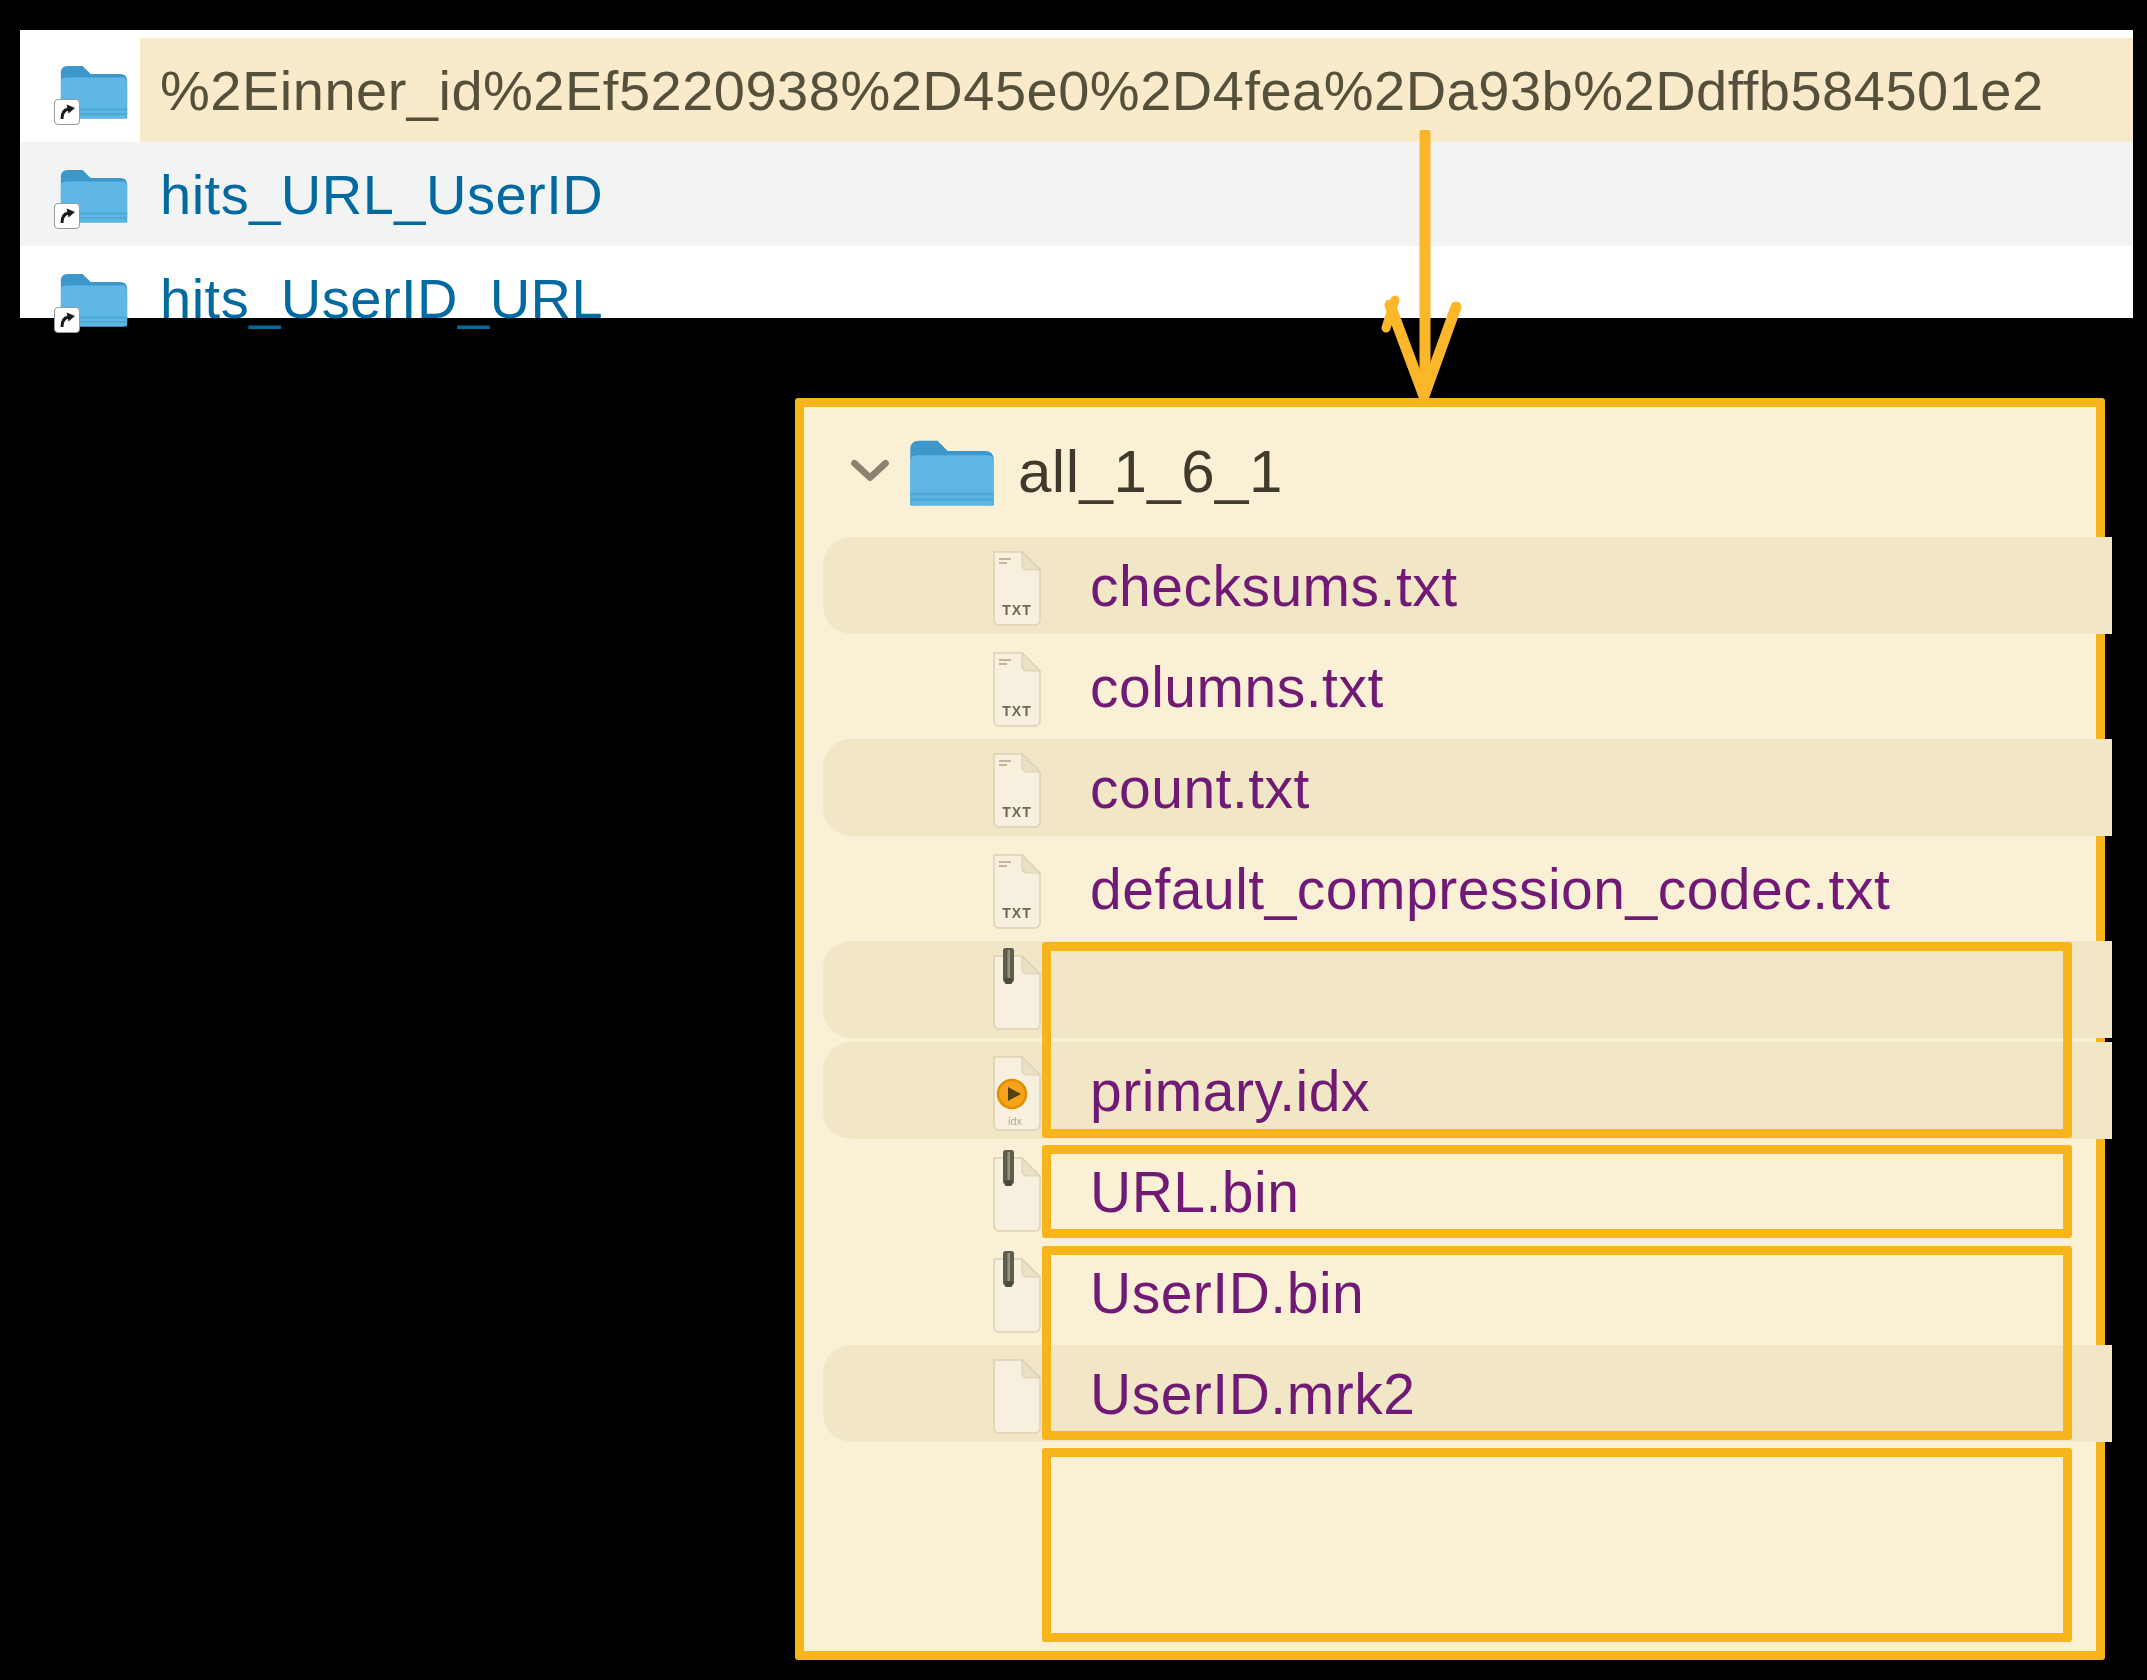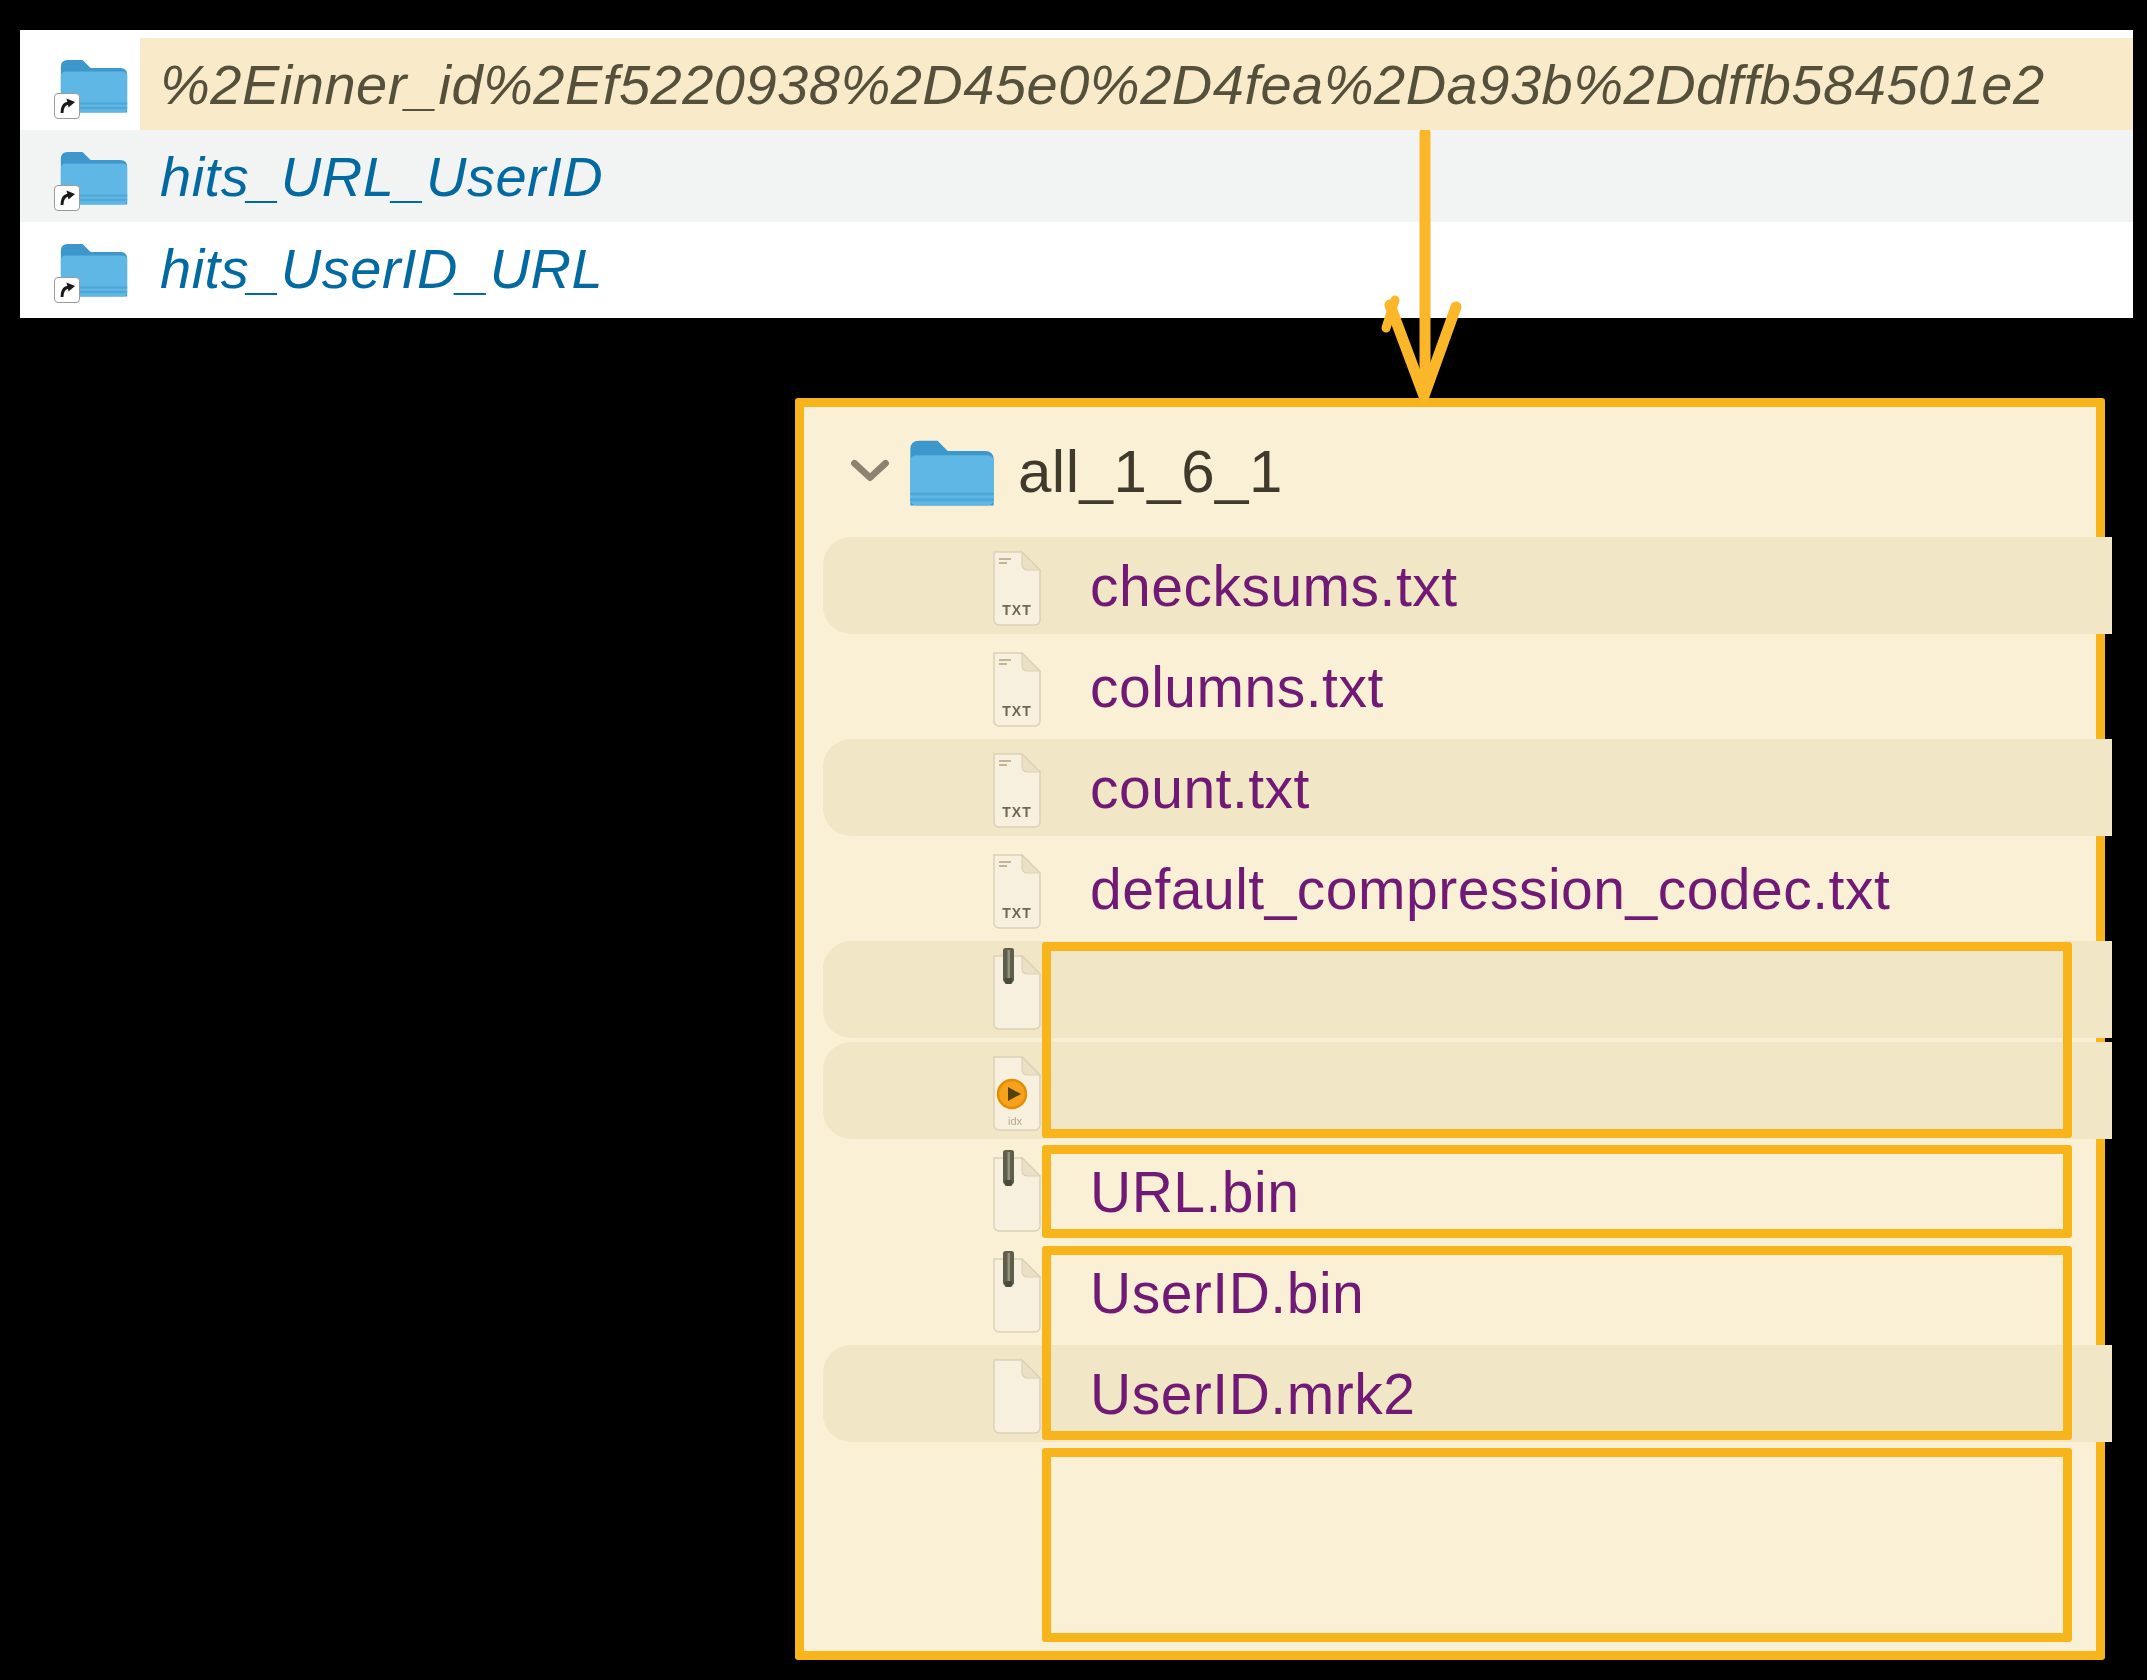--- a/index.html
+++ b/index.html
@@ -2,21 +2,21 @@
 <html><head>
 <meta charset="utf-8">
 <style>
   html,body{margin:0;padding:0;background:#000;}
   .stage{position:relative;width:2147px;height:1680px;background:#000;overflow:hidden;
          font-family:"Liberation Sans","DejaVu Sans",sans-serif;}
 
   
   .finder-list{position:absolute;left:20px;top:30px;width:2113px;height:288px;
                background:#ffffff;padding-top:8px;box-sizing:border-box;}
-  .f-row{position:relative;height:92px;display:flex;align-items:center;font-style:italic;}
+  .f-row{position:relative;height:104px;display:flex;align-items:center;}
   .f-row .hl{position:absolute;left:120px;right:0;top:0;bottom:0;background:#F9EACA;}
   .f-row.gray{background:#F2F4F4;}
   .alias-wrap{position:relative;width:74px;height:68px;margin-left:37px;flex:0 0 auto;z-index:1;}
   .alias-wrap svg.folder{position:absolute;left:0;top:2px;}
   .alias-badge{position:absolute;left:-3px;bottom:-1px;width:26px;height:26px;background:#ffffff;
                border:1px solid #9a9a9a;border-radius:4px;box-sizing:border-box;}
   .f-label{position:relative;z-index:1;margin-left:29px;font-size:56px;letter-spacing:0.5px;
            color:#0369a1;white-space:nowrap;}
   .f-row.sel .f-label{color:#55503B;}
 
@@ -198,20 +198,21 @@
       <div class="t-row shaded">
         <span class="ficon">
           <svg width="62" height="84" viewBox="0 0 62 84">
             <path d="M10 8 H38 L56 26 V76 a5 5 0 0 1 -5 5 H15 a5 5 0 0 1 -5 -5 Z" fill="#F7F0DE" stroke="#DCD1B5" stroke-width="1.5"></path>
             <path d="M38 8 L56 26 H43 a5 5 0 0 1 -5 -5 Z" fill="#EAE0C6" stroke="#DCD1B5" stroke-width="1.2"></path>
             <circle cx="28" cy="45" r="14" fill="#F7A21C" stroke="#E28E03" stroke-width="2.5"></circle>
             <path d="M24 38 l13 7 -13 7 z" fill="#53430E"></path>
             <text x="31" y="76" text-anchor="middle" font-size="11" fill="#B5A987">idx</text>
           </svg>
         </span>
+        <span class="fname">primary.idx</span>
       </div>
 
       <div class="t-row">
         <span class="ficon">
           <svg width="62" height="84" viewBox="0 0 62 84">
             <path d="M10 8 H38 L56 26 V76 a5 5 0 0 1 -5 5 H15 a5 5 0 0 1 -5 -5 Z" fill="#F7F0DE" stroke="#DCD1B5" stroke-width="1.5"></path>
             <path d="M38 8 L56 26 H43 a5 5 0 0 1 -5 -5 Z" fill="#EAE0C6" stroke="#DCD1B5" stroke-width="1.2"></path>
             <rect x="19" y="0" width="11" height="34" rx="2.5" fill="#5F5D4E"></rect>
             <rect x="23.5" y="2" width="2.5" height="28" fill="#96937C"></rect>
             <rect x="20.5" y="30" width="8" height="6" rx="2" fill="#4B4A3E"></rect>

